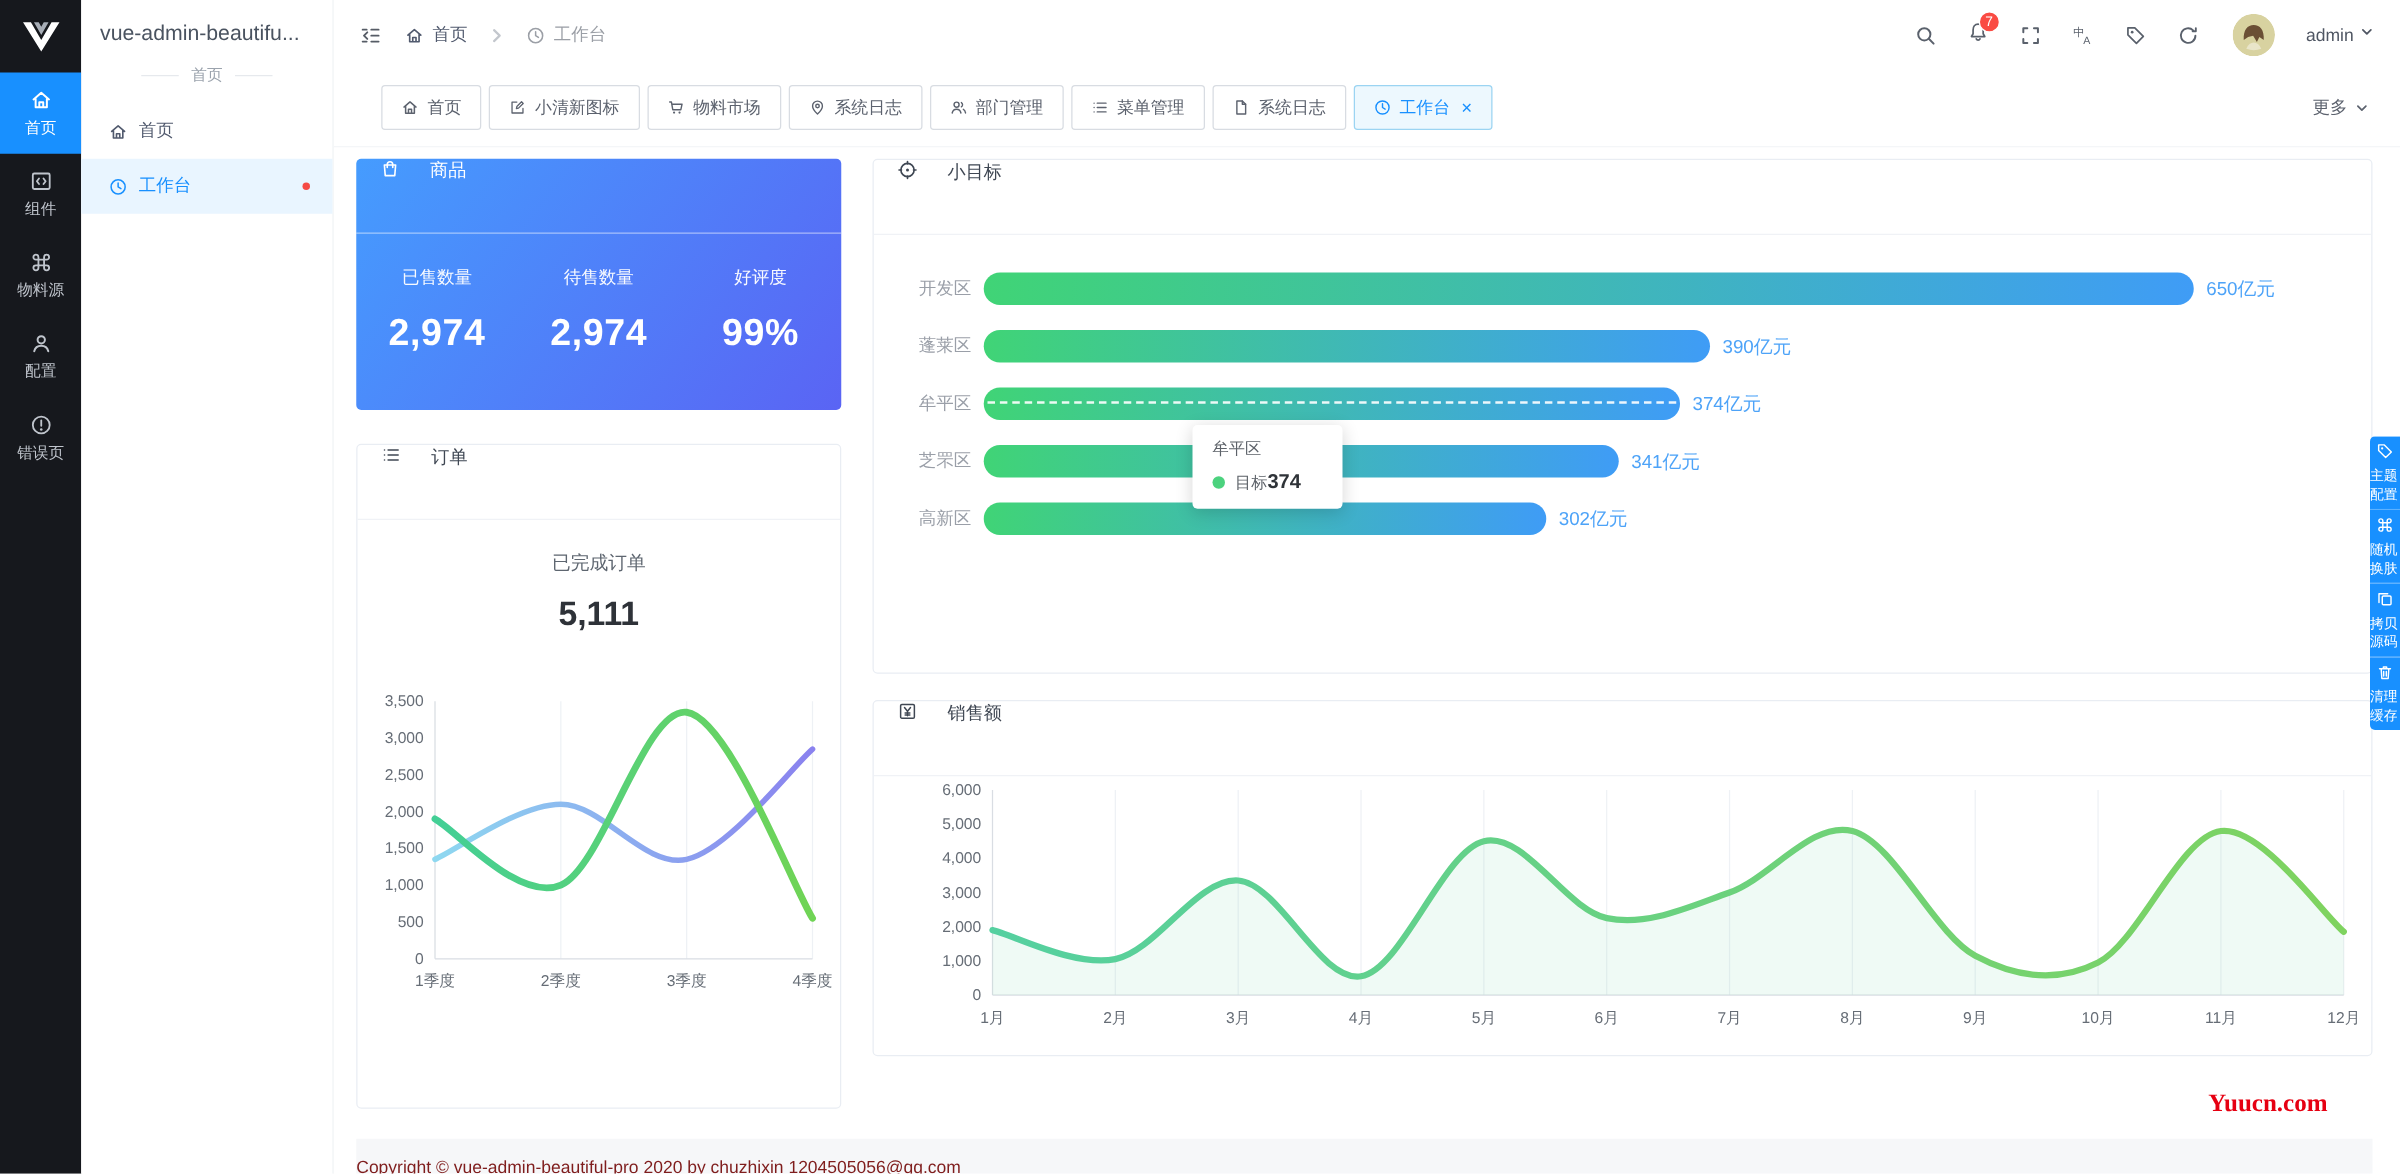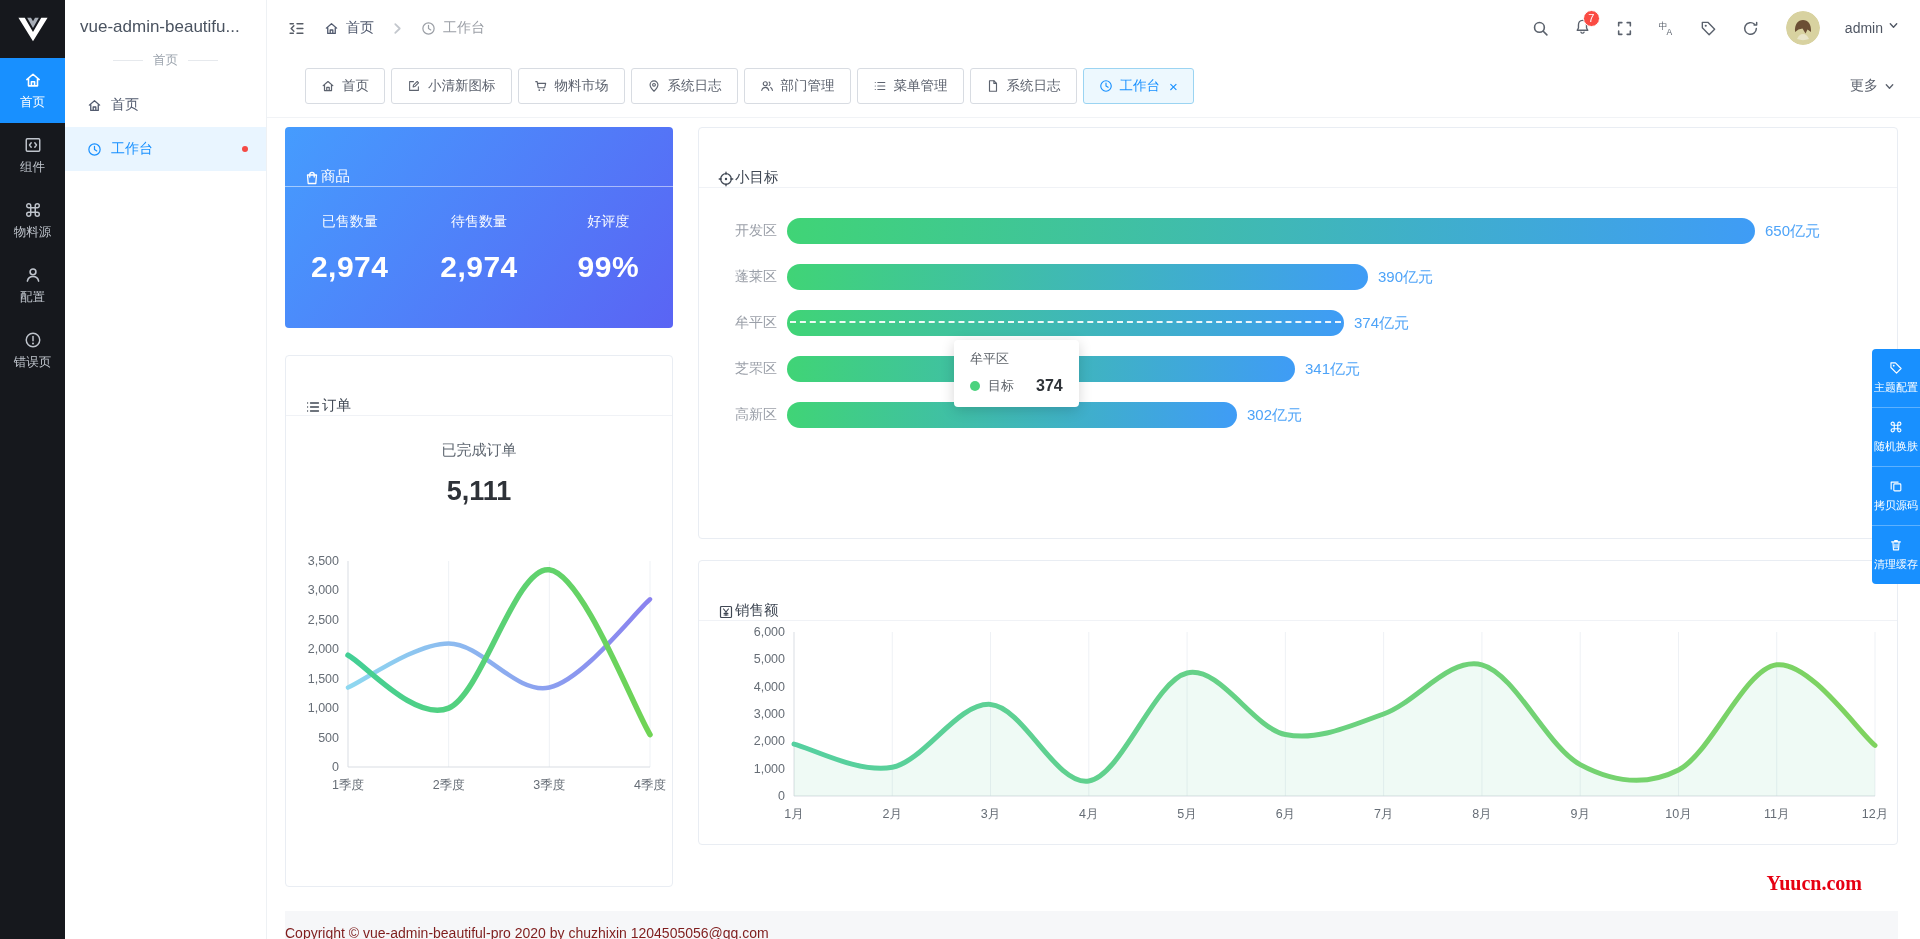--- a/index.html
+++ b/index.html
@@ -57,21 +57,21 @@
   .tab .close{font-size:15px;margin-left:2px;color:#1890ff;line-height:1}
   .more{margin-left:auto;display:flex;align-items:center;gap:6px;font-size:14px;color:#5c626e;cursor:pointer}
   .more .ico svg{width:11px;height:11px}
 
   
   .content{flex:1;padding:9px 22px 0 18px;background:#fff;overflow:hidden}
   .cols{display:flex;gap:25px}
   .col-l{width:388px;flex:none;display:flex;flex-direction:column;gap:27px}
   .col-r{flex:1;min-width:0;display:flex;flex-direction:column;gap:21px}
   .card{background:#fff;border:1px solid #e9edf3;border-radius:4px;box-sizing:border-box}
-  .card-head{height:59px;display:flex;align-items:flex-end;gap:1px;padding:0 19px;border-bottom:1px solid #f0f2f6;font-size:14.5px;color:#3f4753}
+  .card-head{height:59px;display:flex;align-items:flex-start;gap:24px;padding:0 19px;border-bottom:1px solid #f0f2f6;font-size:14.5px;color:#3f4753}
   .card-head .ico svg{width:16px;height:16px}
 
   .goods{height:201px;background:linear-gradient(128deg,#459cfe 0%,#5a64f4 100%);border:none;color:#fff}
   .goods .card-head{color:#fff;border-bottom:1px solid rgba(255,255,255,.5)}
   .goods-stats{display:flex;padding-top:26px}
   .gstat{flex:1;text-align:center}
   .gstat .lbl{font-size:14px;opacity:.96}
   .gstat .val{margin-top:19px;font-size:30px;font-weight:700;letter-spacing:.5px}
 
   .orders{height:532px}
@@ -86,31 +86,31 @@
   .goal-row{height:46px;display:flex;align-items:center}
   .goal-label{width:64px;text-align:right;font-size:14px;color:#9a9fa8;flex:none;margin-right:10px}
   .goal-bar{height:26px;border-radius:13px;background:linear-gradient(90deg,#40d476 0%,#3f9cf6 100%);position:relative;flex:none}
   .goal-bar.dash::after{content:"";position:absolute;left:3px;right:3px;top:11px;border-top:2px dashed rgba(255,255,255,.9)}
   .goal-value{margin-left:10px;font-size:15px;color:#4da3f8}
   .tooltip{position:absolute;left:255px;top:212px;background:#fff;border-radius:4px;box-shadow:0 3px 14px rgba(0,0,0,.16);
            padding:10px 16px 12px;z-index:5;min-width:88px}
   .tt-title{font-size:13px;color:#5d6269;margin-bottom:9px}
   .tt-row{display:flex;align-items:center;font-size:13px;color:#5d6269}
   .tt-dot{width:10px;height:10px;border-radius:50%;background:#4cd27e;margin-right:8px}
-  .tt-val{margin-left:22px;font-size:16px;font-weight:700;color:#2f3338}
+  .tt-val{font-size:16px;font-weight:700;color:#2f3338}
 
   .sales{height:285px}
   #sales-chart{display:block;margin-top:1px}
   .tick{fill:#666d76;font-size:12.5px}
 
   .page-footer{margin-top:24px;height:44px;background:#f6f7f9;display:flex;align-items:center;
                font-size:14px;color:#7f1d1d}
 
   
-  .tools{position:fixed;right:0;top:349px;width:48px;z-index:20}
+  .tools{position:fixed;right:0;top:349px;width:24px;z-index:20}
   .tool{height:58px;background:#1890ff;color:#fff;display:flex;flex-direction:column;align-items:center;justify-content:center;
         gap:5px;font-size:11px;cursor:pointer;border-bottom:1px solid rgba(255,255,255,.3)}
   .tool:first-child{border-radius:4px 0 0 0}
   .tool:last-child{border-radius:0 0 0 4px;border-bottom:none}
   .tool .ico svg{width:14px;height:14px}
 
   .watermark{position:fixed;right:58px;top:872px;font-family:"Liberation Serif","DejaVu Serif",serif;
              font-weight:700;font-size:20px;color:#e60012}
 </style>
 </head>

